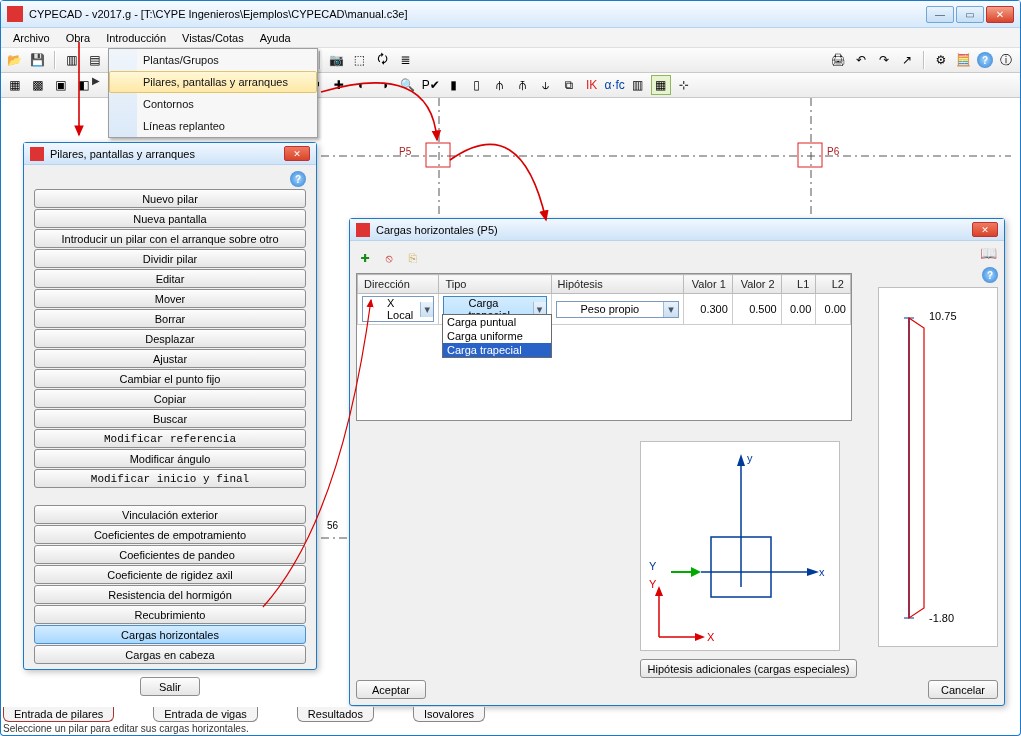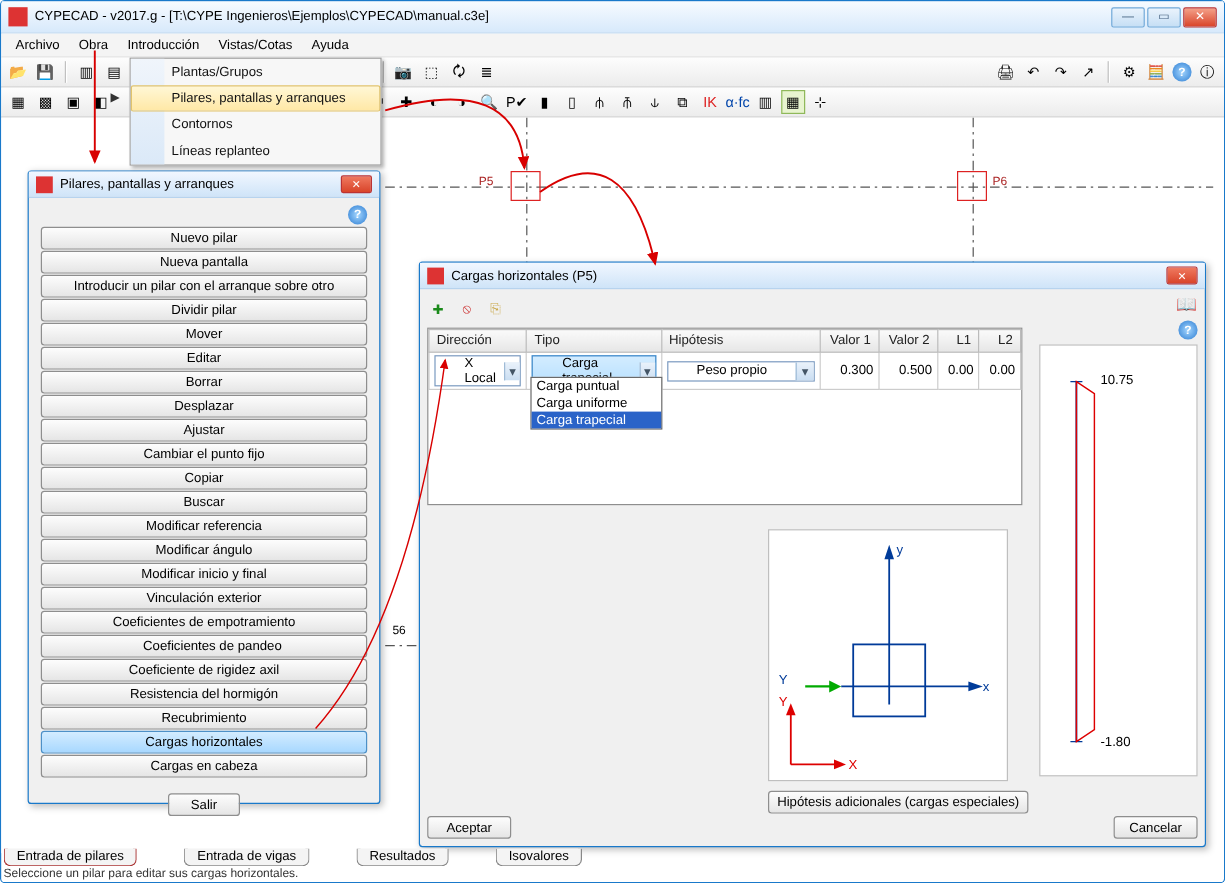--- a/index.html
+++ b/index.html
@@ -49,21 +49,21 @@
   .grid th { background:linear-gradient(#fafafa,#e6e6e6); border:1px solid #bbb; padding:3px 6px; font-weight:normal; text-align:left; color:#222;}
   .grid th.num { text-align:right;}
   .grid td { border:1px solid #ccc; padding:2px 4px; background:#fff;}
   .cellsel { display:flex; align-items:center; justify-content:space-between; background:#fff; border:1px solid #7a9ac0;padding-left:24px;}
   .cellsel .arrow { width:15px; height:15px; background:linear-gradient(#eaf2fb,#cadef2); border-left:1px solid #9fbbd6; display:flex;align-items:center;justify-content:center;color:#456;}
   .cellsel.active { background:linear-gradient(#d3ecff,#b7e0ff); border:1px solid #3d87c7;}
   .ddlist { position:absolute; left:85px; top:40px; width:110px; border:1px solid #6a6a6a; background:#fff; z-index:3;}
   .ddlist div { padding:1px 4px;}
   .ddlist div.hl { background:#2a63c8; color:#fff;}
   .diagram { position:absolute; left:290px; top:200px; width:200px; height:210px; border:1px solid #bfbfbf; background:#fff; }
-  .sidechart { position:absolute; right:6px; top:46px; width:132px; height:360px; border:1px solid #bfbfbf; background:#fff;}
+  .sidechart { position:absolute; right:6px; top:46px; width:120px; height:360px; border:1px solid #bfbfbf; background:#fff;}
   .hypbtn { position:absolute; left:290px; top:418px; width:217px;}
   .dlgbtns { position:absolute; left:6px; bottom:6px; right:6px; display:flex; justify-content:space-between;}
   .pillarpanel { left:22px; top:142px; width:294px; height:528px;}
   .canvas-dash { stroke-dasharray:8 4 2 4; }
   .lbl { position:absolute; font-size:10px; color:#000;}
 </style>
 </head>
 <body>
 
 <div class="outer">
@@ -185,31 +185,31 @@
     <div class="listbtns">
       <div class="row">
         <div style="flex:1"></div>
         <div class="helpicon">?</div>
       </div>
       <div id="pillar-btns">
           <div class="wbtn" style="width: 100%; margin-bottom: 1px;">Nuevo pilar</div>
           <div class="wbtn" style="width: 100%; margin-bottom: 1px;">Nueva pantalla</div>
           <div class="wbtn" style="width: 100%; margin-bottom: 1px;">Introducir un pilar con el arranque sobre otro</div>
           <div class="wbtn" style="width: 100%; margin-bottom: 1px;">Dividir pilar</div>
+          <div class="wbtn" style="width: 100%; margin-bottom: 1px;">Editar</div>
           <div class="wbtn" style="width: 100%; margin-bottom: 1px;">Mover</div>
-          <div class="wbtn" style="width: 100%; margin-bottom: 1px;">Editar</div>
           <div class="wbtn" style="width: 100%; margin-bottom: 1px;">Borrar</div>
           <div class="wbtn" style="width: 100%; margin-bottom: 1px;">Desplazar</div>
           <div class="wbtn" style="width: 100%; margin-bottom: 1px;">Ajustar</div>
           <div class="wbtn" style="width: 100%; margin-bottom: 1px;">Cambiar el punto fijo</div>
           <div class="wbtn" style="width: 100%; margin-bottom: 1px;">Copiar</div>
           <div class="wbtn" style="width: 100%; margin-bottom: 1px;">Buscar</div>
-          <div class="wbtn" style="width: 100%; margin-bottom: 1px;">Modificar referencia</div>
+          <div class="wbtn" style="width: 100%; margin-bottom: 1px; font-family: Liberation Mono, monospace;">Modificar referencia</div>
           <div class="wbtn" style="width: 100%; margin-bottom: 1px;">Modificar ángulo</div>
-          <div class="wbtn" style="width: 100%; margin-bottom: 1px;">Modificar inicio y final</div>
+          <div class="wbtn" style="width: 100%; margin-bottom: 17px; font-family: Liberation Mono, monospace;">Modificar inicio y final</div>
           <div class="wbtn" style="width: 100%; margin-bottom: 1px;">Vinculación exterior</div>
           <div class="wbtn" style="width: 100%; margin-bottom: 1px;">Coeficientes de empotramiento</div>
           <div class="wbtn" style="width: 100%; margin-bottom: 1px; padding-left: 20px;">Coeficientes de pandeo</div>
           <div class="wbtn" style="width: 100%; margin-bottom: 1px;">Coeficiente de rigidez axil</div>
           <div class="wbtn" style="width: 100%; margin-bottom: 1px;">Resistencia del hormigón</div>
           <div class="wbtn" style="width: 100%; margin-bottom: 1px;">Recubrimiento</div>
           <div class="wbtn sel" style="width: 100%; margin-bottom: 1px;">Cargas horizontales</div>
           <div class="wbtn" style="width: 100%; margin-bottom: 1px;">Cargas en cabeza</div>
         </div>
       <div style="height:8px"></div>

